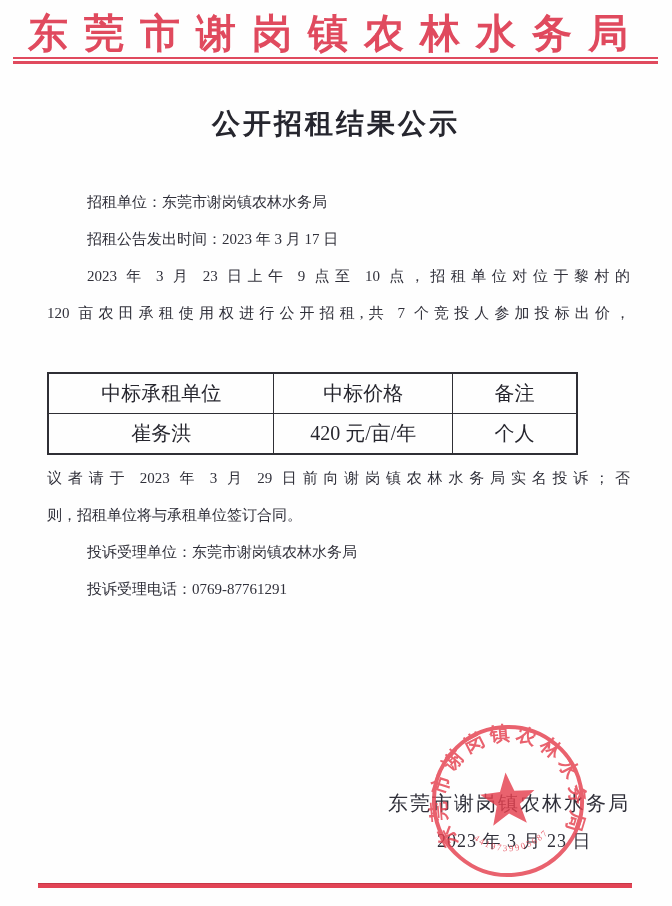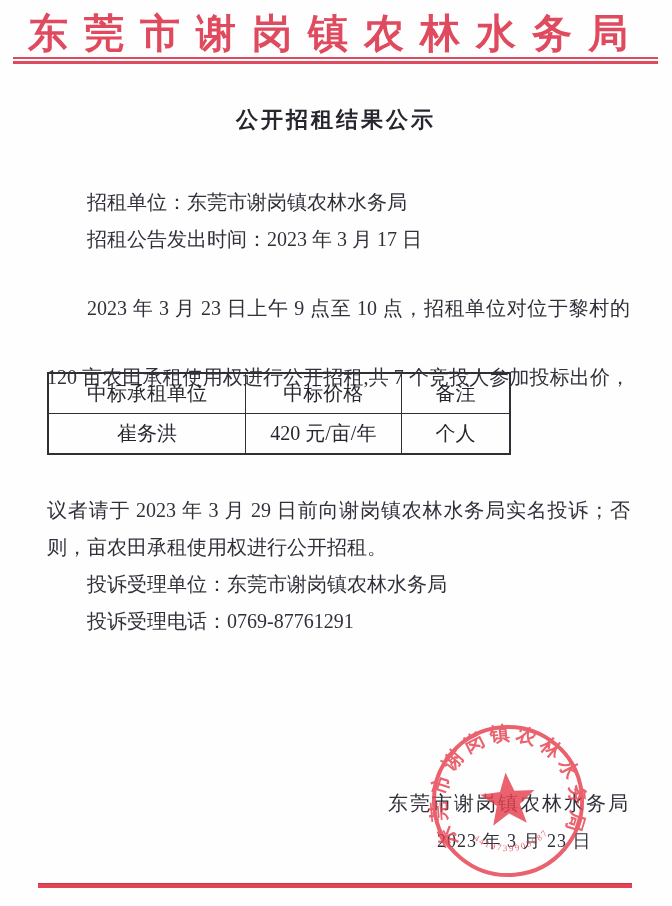--- a/index.html
+++ b/index.html
@@ -19,37 +19,37 @@
     white-space:nowrap;
   }
   .head-rule{position:absolute;top:57px;left:13px;right:14px;}
   .head-rule .r1{height:2px;background:#e04a5e;}
   .head-rule .r2{height:2px;background:#ffffff;}
   .head-rule .r3{height:3px;background:#e04a5e;}
   
   .doc-title{
     position:absolute;top:105px;left:0;right:0;
     text-align:center;
-    font-size:22px;font-weight:bold;letter-spacing:3px;
+    font-size:28px;font-weight:bold;letter-spacing:3px;
     color:#26262e;
   }
   
   .block{
     position:absolute;left:47px;width:583px;
-    font-size:20px;line-height:37px;color:#30303a;
+    font-size:15px;line-height:37px;color:#30303a;
   }
   .block1{top:184px;}
   .block2{top:460px;}
   .ln{white-space:nowrap;}
   .indent{padding-left:40px;}
-  .jf{white-space:normal;text-align:justify;text-align-last:justify;margin-top:32px;}
+  .jf{white-space:normal;text-align:justify;text-align-last:justify;}
   .jf.indent{padding-left:0;text-indent:40px;}
   
   .result-table{
-    position:absolute;top:372px;left:47px;width:464px;
+    position:absolute;top:372px;left:47px;width:531px;
     border-collapse:collapse;table-layout:fixed;
     font-size:20px;color:#26262e;
   }
   .result-table td,.result-table th{
     border:1px solid #2f2f35;
     height:39px;text-align:center;vertical-align:middle;
     font-weight:normal;padding:0;
   }
   .result-table{border:2px solid #2f2f35;}
   .col-a{width:42.7%;}.col-b{width:33.8%;}.col-c{width:23.5%;}
@@ -105,21 +105,21 @@
   <tr>
     <td>崔务洪</td>
     <td>420 元/亩/年</td>
     <td>个人</td>
   </tr>
 </tbody>
   </table>
 
 <div class="block block2">
   <div class="ln jf">议者请于 2023 年 3 月 29 日前向谢岗镇农林水务局实名投诉；否</div>
-  <div class="ln">则，亩农田承租使用权进行公开招租。</div>
+  <div class="ln">则，招租单位将与承租单位签订合同。</div>
   <div class="ln indent">投诉受理单位：东莞市谢岗镇农林水务局</div>
   <div class="ln indent">投诉受理电话：0769-87761291</div>
 </div>
 
 <div class="sig-org">东莞市谢岗镇农林水务局</div>
 <div class="sig-date">2023 年 3 月 23 日</div>
 
 <svg class="seal" viewBox="0 0 160 160">
   <circle cx="80" cy="80" r="75" fill="none" stroke="#e5404f" stroke-width="4"></circle>
   <path d="M80,51 L87.3,70.2 L107.6,71.3 L91.7,84.1 L97.1,103.7 L80,92.6 L62.9,103.7 L68.3,84.1 L52.4,71.3 L72.7,70.2 Z" fill="#e5404f"></path>

